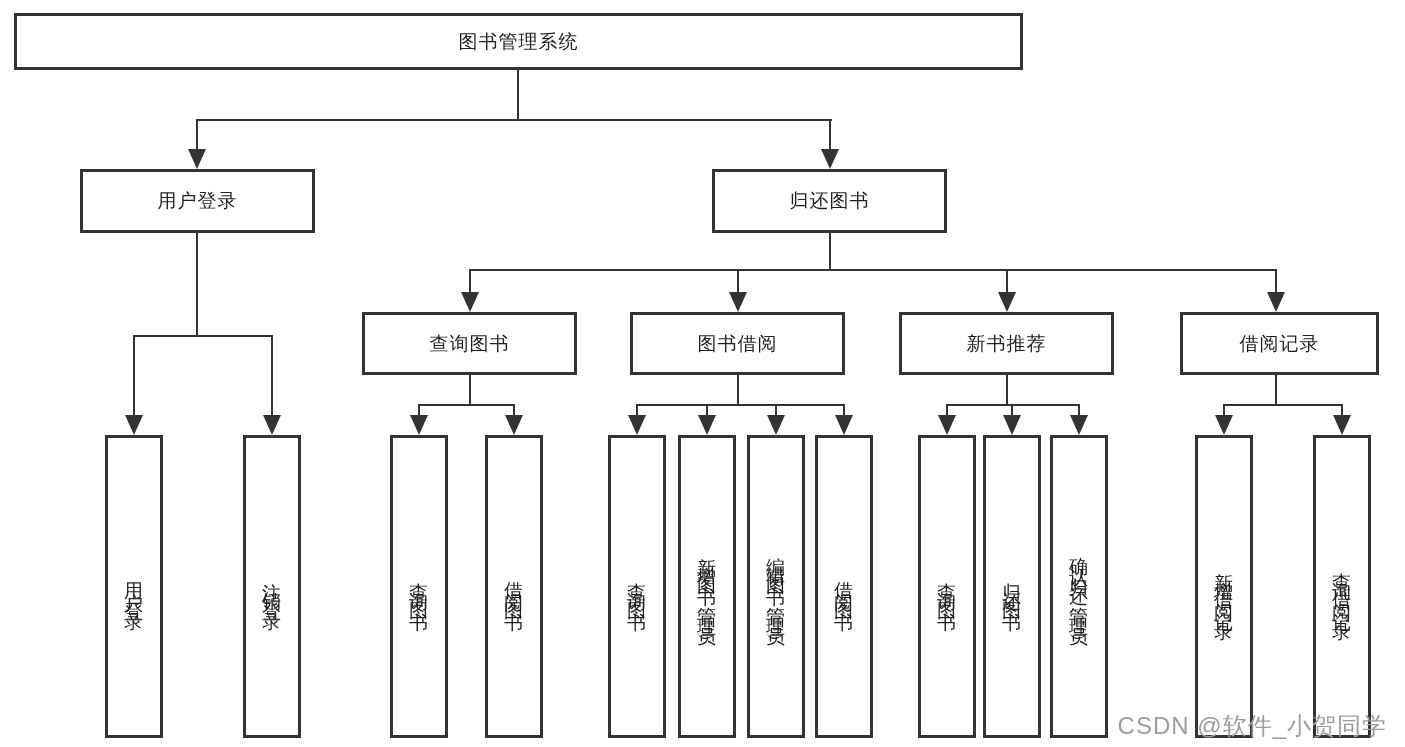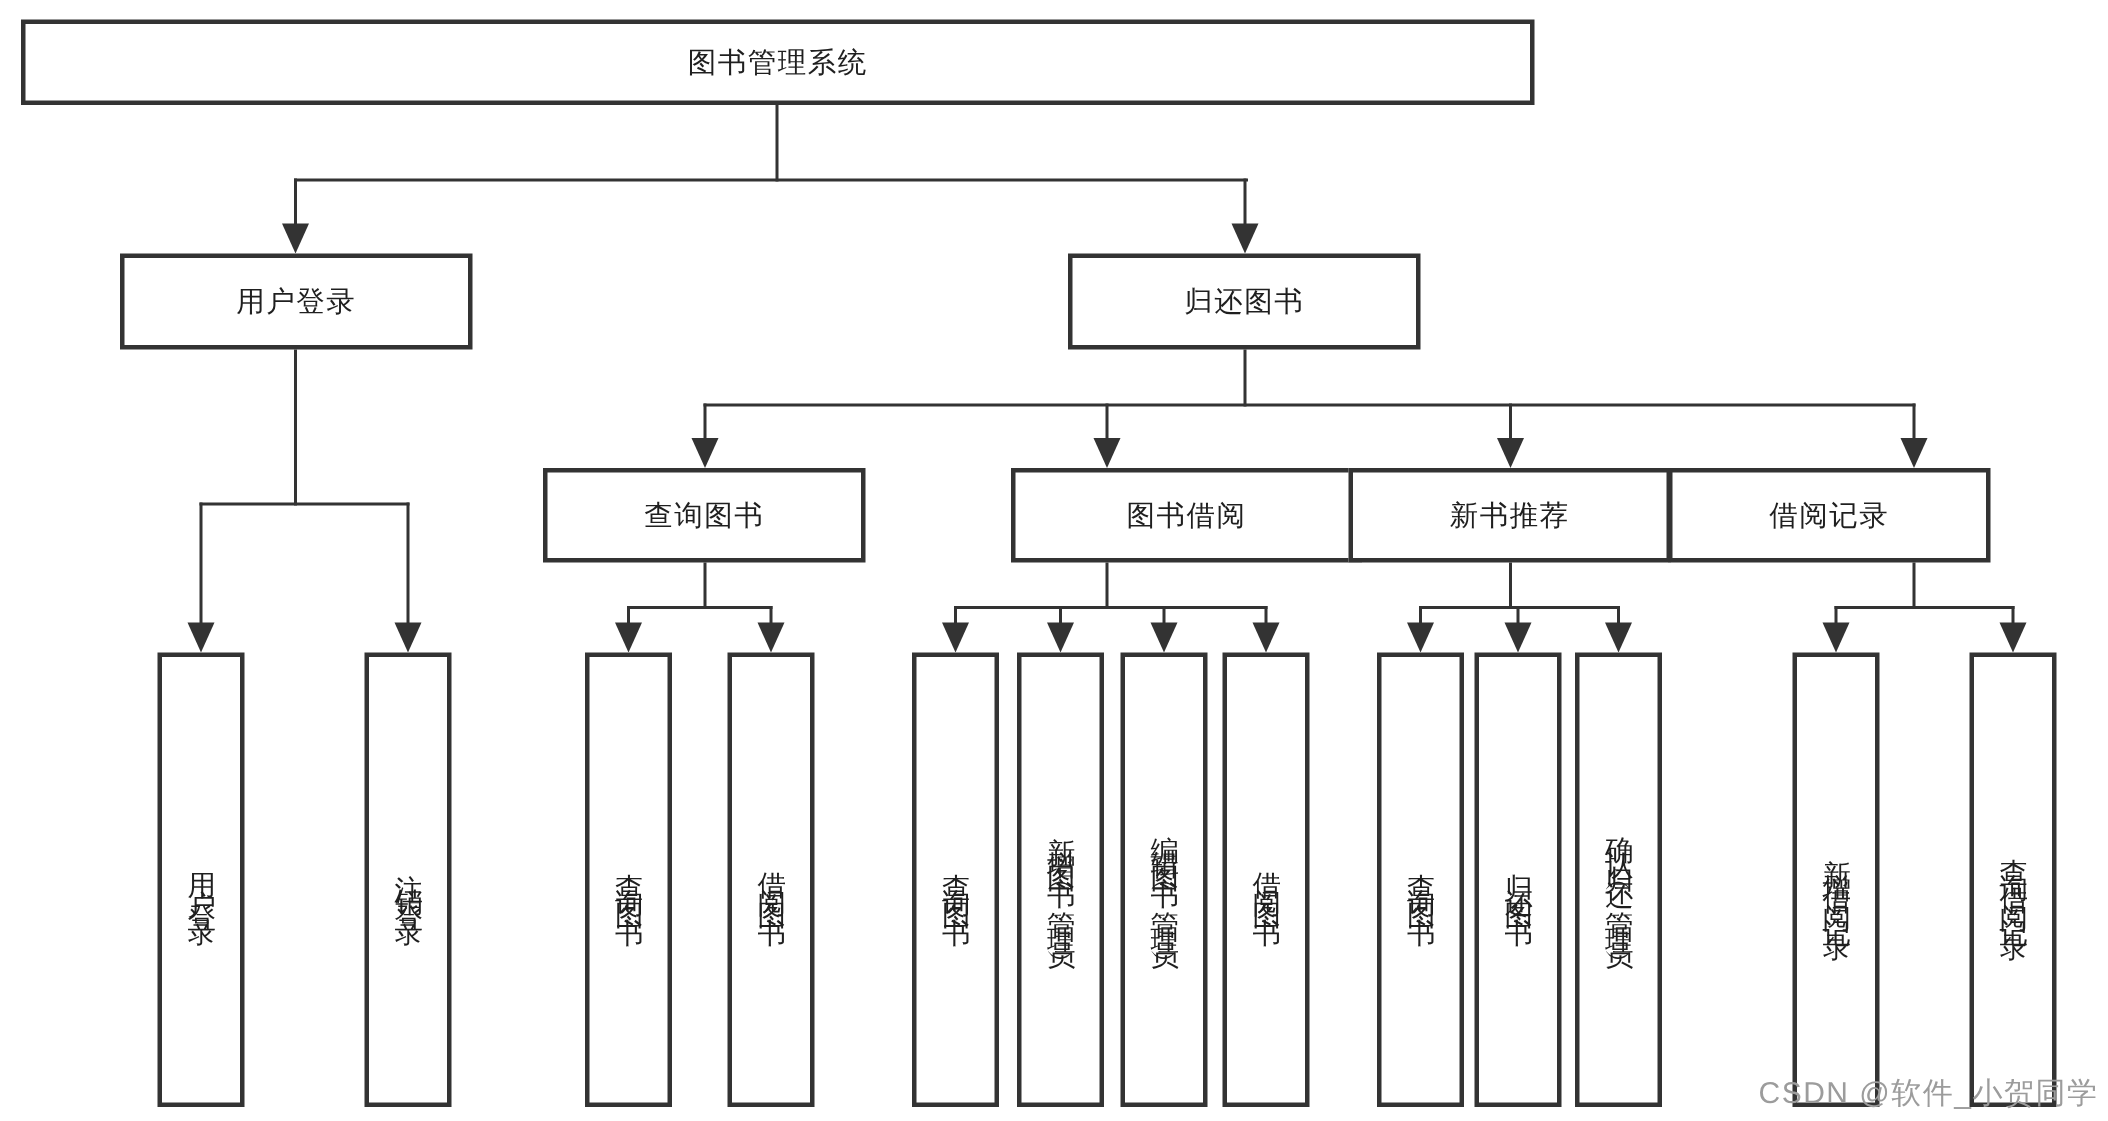--- a/index.html
+++ b/index.html
@@ -45,22 +45,22 @@
   .vline{position:absolute;width:2px;background:var(--line);}
   .hline{position:absolute;height:2px;background:var(--line);}
   .arrow{
     position:absolute;width:0;height:0;
     border-left:9px solid transparent;
     border-right:9px solid transparent;
     border-top:20px solid var(--line);
   }
   .watermark{
     position:absolute;
-    right:6px;bottom:5px;
-    font-size:20px;
+    right:18px;bottom:5px;
+    font-size:24px;
     color:var(--wm);
     letter-spacing:1px;
     z-index:10;
     white-space:nowrap;
   }
 </style>
 </head>
 <body>
 
 <div class="diagram">
@@ -97,27 +97,27 @@
   <div class="vline" style="left:737px;top:269px;height:25px;"></div>
   <div class="arrow" style="left:729px;top:292px;"></div>
   <div class="vline" style="left:1006px;top:269px;height:25px;"></div>
   <div class="arrow" style="left:998px;top:292px;"></div>
   <div class="vline" style="left:1275px;top:269px;height:25px;"></div>
   <div class="arrow" style="left:1267px;top:292px;"></div>
 
   <div class="node" style="left:362px;top:312px;width:215px;height:63px;">
     <span>查询图书</span>
   </div>
-  <div class="node" style="left:630px;top:312px;width:234px;height:63px;margin-left:44px;">
+  <div class="node" style="left:630px;top:312px;width:215px;height:63px;">
     <span>图书借阅</span>
   </div>
   <div class="node" style="left:899px;top:312px;width:215px;height:63px;">
     <span>新书推荐</span>
   </div>
-  <div class="node" style="left:1112px;top:312px;width:215px;height:63px;">
+  <div class="node" style="left:1180px;top:312px;width:199px;height:63px;">
     <span>借阅记录</span>
   </div>
 
   <div class="vline" style="left:469px;top:375px;height:31px;"></div>
   <div class="hline" style="left:418px;top:404px;width:97px;"></div>
   <div class="vline" style="left:418px;top:404px;height:13px;"></div>
   <div class="arrow" style="left:410px;top:415px;"></div>
   <div class="vline" style="left:513px;top:404px;height:13px;"></div>
   <div class="arrow" style="left:505px;top:415px;"></div>
 

